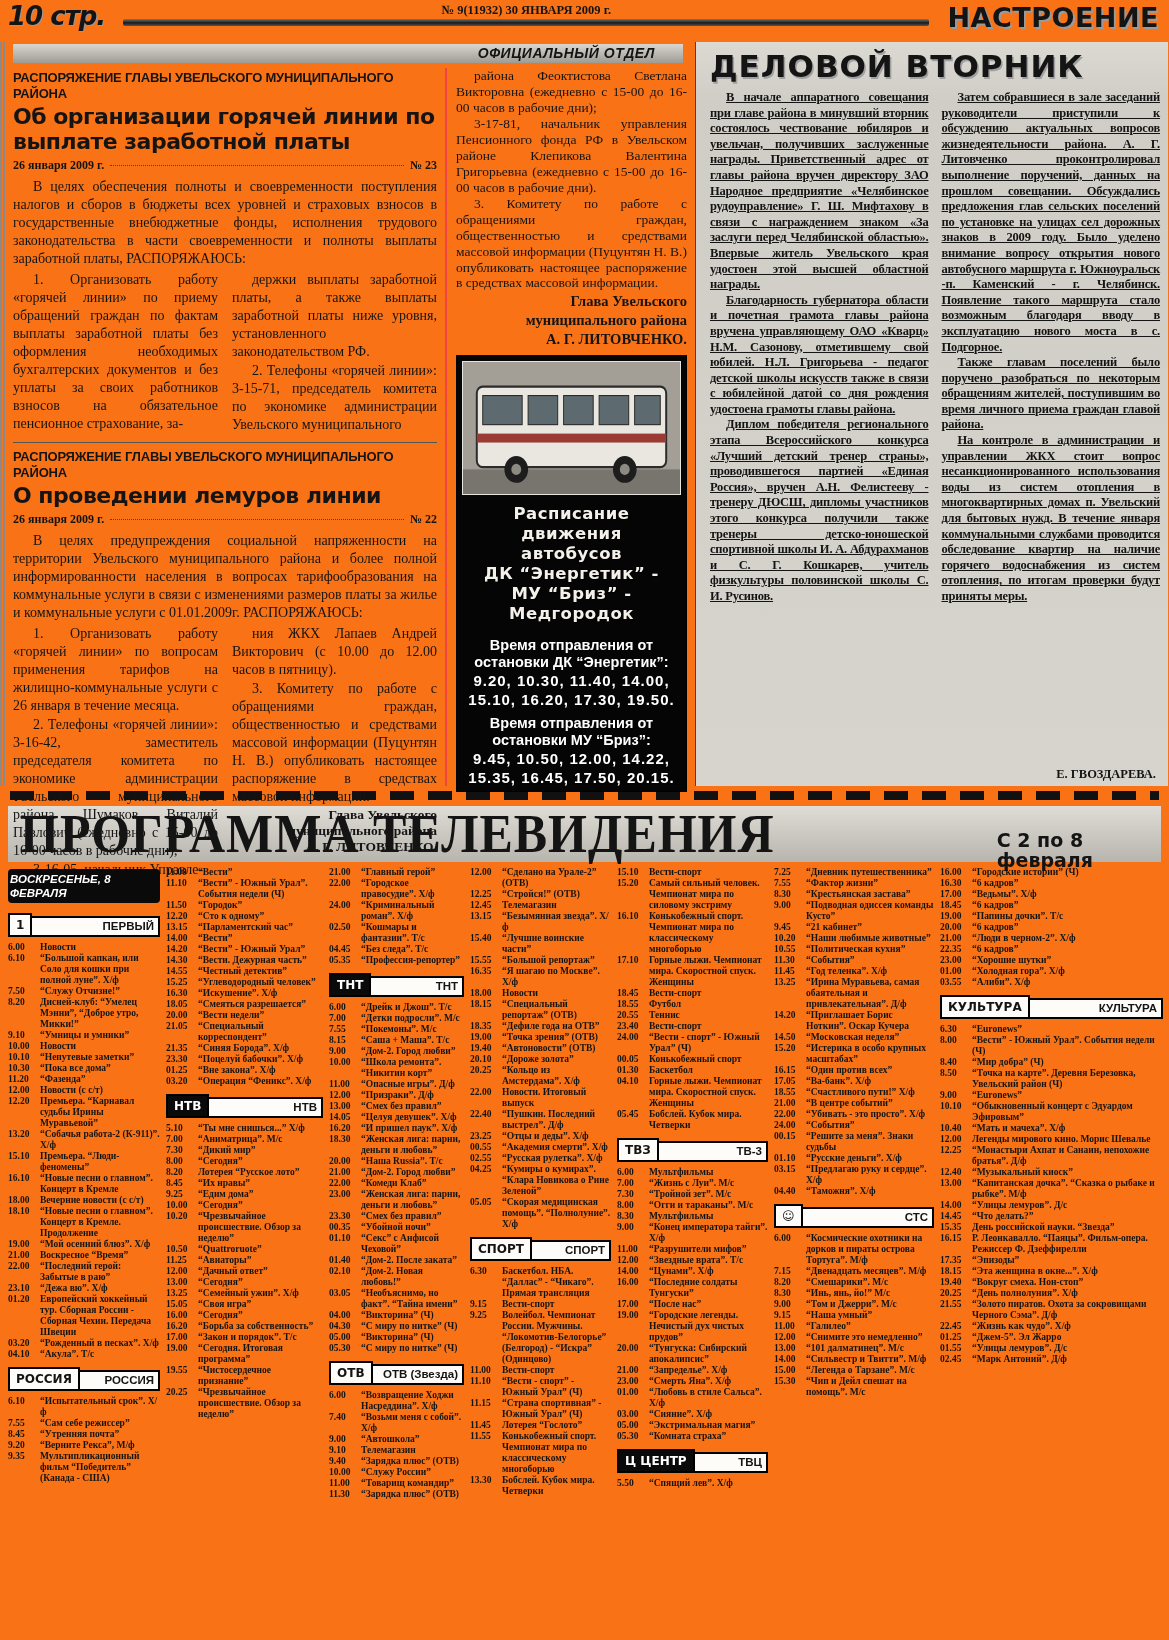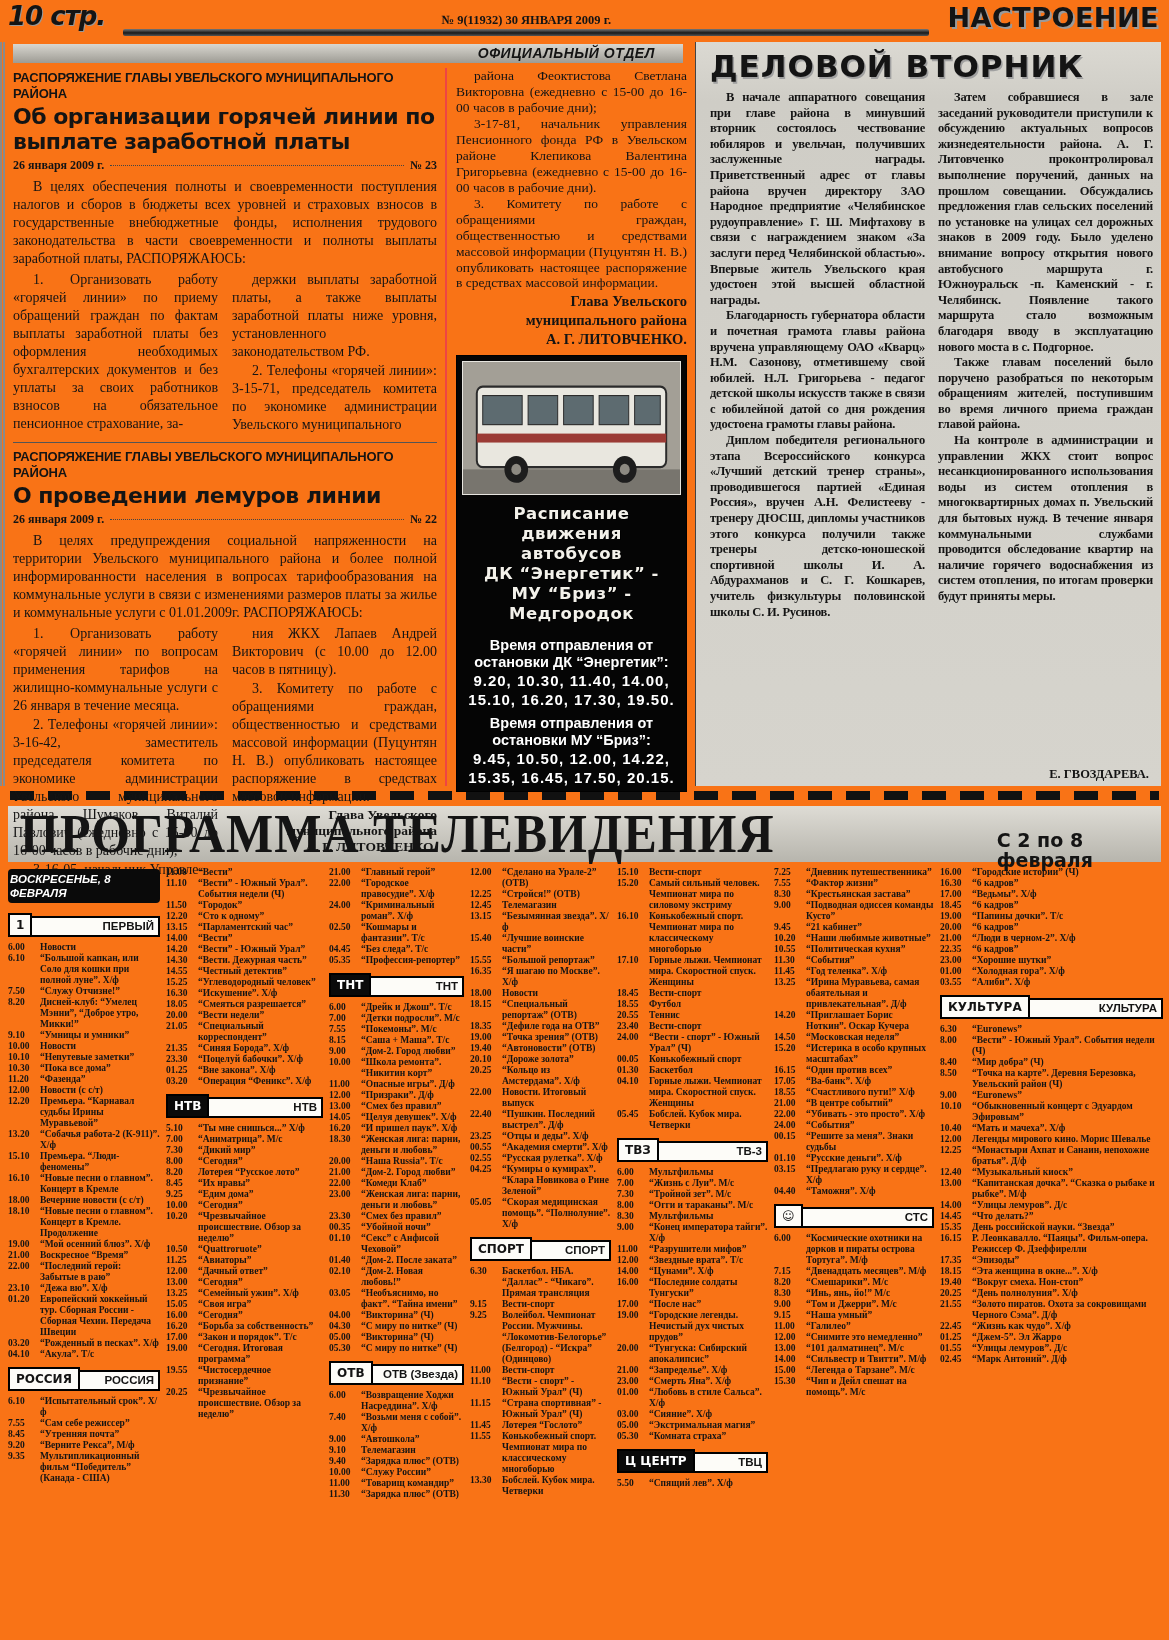--- a/index.html
+++ b/index.html
@@ -1,26 +1,26 @@
 <!DOCTYPE html>
 <html lang="ru"><head>
 <meta charset="utf-8">
 <style>
   html,body{margin:0;padding:0;background:#e9e7e1;}
   .page{position:relative;width:1169px;height:1640px;margin:0 auto;background:#f97316;color:#141414;
         font-family:"Liberation Serif",serif;overflow:hidden;box-sizing:border-box;}
   
   .mast-row{display:flex;align-items:flex-start;padding:3px 10px 0 8px;height:42px;box-sizing:border-box;}
   .page-label{font:italic 900 26px/26px "DejaVu Sans",sans-serif;letter-spacing:-1px;text-shadow:1px 1px 0 #999;}
-  .mast-center{flex:1;margin:10px 18px;}
+  .mast-center{flex:1;margin:0 18px;}
   .issue-line{text-align:center;font:700 12.5px/14px "Liberation Serif",serif;}
   .thick-rule{height:7px;margin-top:2px;background:linear-gradient(180deg,#777 0%,#1a1a1a 55%,#555 100%);border-radius:2px;}
   .masthead{font:900 27px/30px "DejaVu Sans",sans-serif;letter-spacing:0.5px;text-shadow:2px 2px 0 #9a9a9a;}
   
-  .top-section{display:flex;height:744px;padding:0 8px 0 8px;box-sizing:border-box;border-left:5px double #8a8a8a;}
+  .top-section{display:flex;height:744px;padding:0 1px 0 8px;box-sizing:border-box;border-left:5px double #8a8a8a;}
   .left-zone{width:676px;flex:none;display:flex;flex-direction:column;}
   .official-bar{height:19px;background:linear-gradient(180deg,#d9d7d0,#9d9b94);margin:2px 6px 5px 0;position:relative;}
   .official-label{position:absolute;right:28px;top:0;font:italic 900 14px/19px "Liberation Sans",sans-serif;letter-spacing:0.5px;}
   .left-grid{flex:1;display:flex;min-height:0;}
   .tl-left{width:432px;flex:none;padding-right:8px;box-sizing:border-box;}
   .tl-right{flex:1;border-left:2px solid #ef4444;padding:0 2px 0 9px;display:flex;flex-direction:column;}
   .kicker{font:900 13px/16px "Liberation Sans",sans-serif;letter-spacing:-0.2px;margin:2px 0 2px;}
   .decree-title{font:900 22px/25px "DejaVu Sans",sans-serif;letter-spacing:-0.5px;margin:2px 0 4px;}
   .dateline{display:flex;align-items:baseline;font:700 12px/15px "Liberation Serif",serif;margin:2px 0 5px;}
   .leader{flex:1;border-bottom:1px dotted #444;margin:0 6px;transform:translateY(-3px);}
@@ -38,21 +38,21 @@
   .bus-title{margin:4px 8px 2px;}
   .bus-title p{margin:0;text-align:center;font:900 16.5px/20px "DejaVu Sans",sans-serif;letter-spacing:0.5px;
                color:#f3f1ea;text-shadow:1px 1px 0 #000;}
   .bus-sched{margin:5px 6px 4px;}
   .bus-sched-head{text-align:center;font:700 14.5px/17px "Liberation Sans",sans-serif;margin-top:6px;}
   .bus-times{text-align:center;font:700 15px/19px "Liberation Sans",sans-serif;letter-spacing:1px;}
   
   .right-zone{flex:1;border-left:1px solid #444;margin-left:6px;padding:0 2px 0 8px;
               background:linear-gradient(180deg,#dbd9d2 0%,#cfcdc6 8%,#d6d4cd 100%);display:flex;flex-direction:column;}
   .biz-title{font:900 31px/36px "DejaVu Sans",sans-serif;letter-spacing:1px;margin:6px 0 4px 6px;text-shadow:1.5px 1.5px 0 #a0a0a0;}
-  .biz-cols{display:flex;gap:13px;padding:2px 6px 0;flex:1;min-height:0;}
+  .biz-cols{display:flex;gap:13px;padding:2px 6px 0;flex:1;min-height:0;text-decoration:underline;}
   .biz-col{flex:1;min-width:0;}
   .biz-col p{margin:0;font:700 12.5px/15.6px "Liberation Serif",serif;text-align:justify;text-indent:16px;letter-spacing:-0.2px;}
   .biz-byline{text-align:right;font:700 12.5px/16px "Liberation Serif",serif;padding:2px 10px 4px 0;}
   
   .dashed-divider{height:9px;margin:5px 10px 0;background:repeating-linear-gradient(90deg,#111 0 24px,transparent 24px 38px);}
   .tv-banner{display:flex;align-items:center;height:56px;margin:6px 8px 0;background:linear-gradient(180deg,#dedcd5,#b7b5ad);}
   .tv-banner-title{font:900 50px/52px "Liberation Serif",serif;letter-spacing:1px;transform:scaleY(1.08);
                    white-space:nowrap;padding-left:12px;}
   .tv-dates{margin-left:auto;margin-right:68px;text-align:left;font:900 19px/20px "DejaVu Sans",sans-serif;margin-top:32px;}
   

